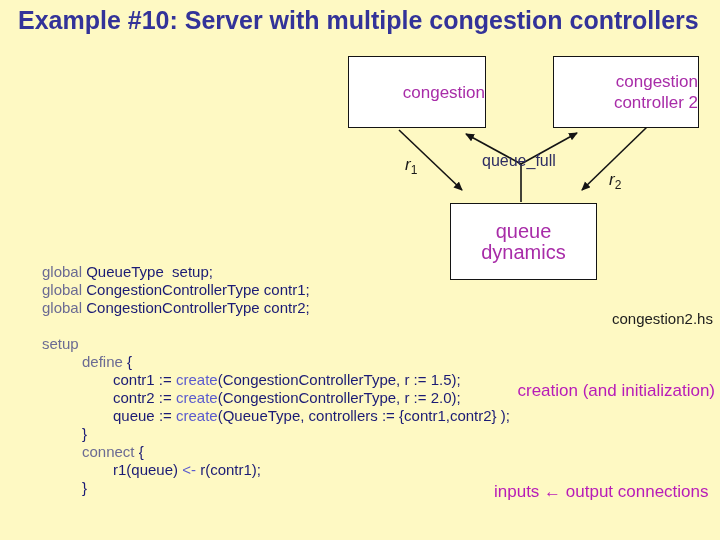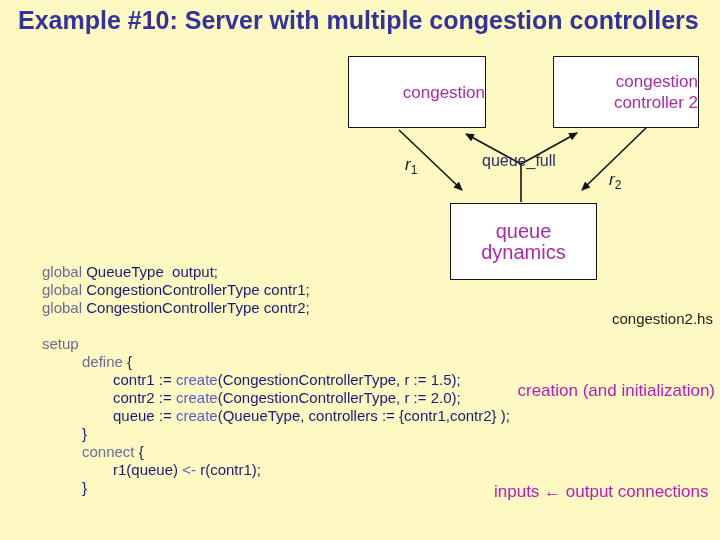--- a/index.html
+++ b/index.html
@@ -73,21 +73,21 @@
     <div>queue dynamics</div>
   </div>
 
   <div class="lbl queue-full">queue_full</div>
 
   <div class="lbl r1"><i>r</i><sub>1</sub></div>
 
   <div class="lbl r2"><i>r</i><sub>2</sub></div>
 
   <div class="code" id="code-block">
-      <div class="code-line indent-0"><span class="seg-kw">global </span><span class="seg-code">QueueType  output;</span></div>
+      <div class="code-line indent-0"><span class="seg-kw">global </span><span class="seg-code">QueueType  setup;</span></div>
       <div class="code-line indent-0"><span class="seg-kw">global </span><span class="seg-code">CongestionControllerType contr1;</span></div>
       <div class="code-line indent-0"><span class="seg-kw">global </span><span class="seg-code">CongestionControllerType contr2;</span></div>
       <div class="code-line indent-0">&nbsp;</div>
       <div class="code-line indent-0"><span class="seg-kw">setup</span></div>
       <div class="code-line indent-1"><span class="seg-kw">define </span><span class="seg-code">{</span></div>
       <div class="code-line indent-2"><span class="seg-code">contr1 := </span><span class="seg-builtin">create</span><span class="seg-code">(CongestionControllerType, r := 1.5);</span></div>
       <div class="code-line indent-2"><span class="seg-code">contr2 := </span><span class="seg-builtin">create</span><span class="seg-code">(CongestionControllerType, r := 2.0);</span></div>
       <div class="code-line indent-2"><span class="seg-code">queue := </span><span class="seg-builtin">create</span><span class="seg-code">(QueueType, controllers := {contr1,contr2} );</span></div>
       <div class="code-line indent-1"><span class="seg-code">}</span></div>
       <div class="code-line indent-1"><span class="seg-kw">connect </span><span class="seg-code">{</span></div>

